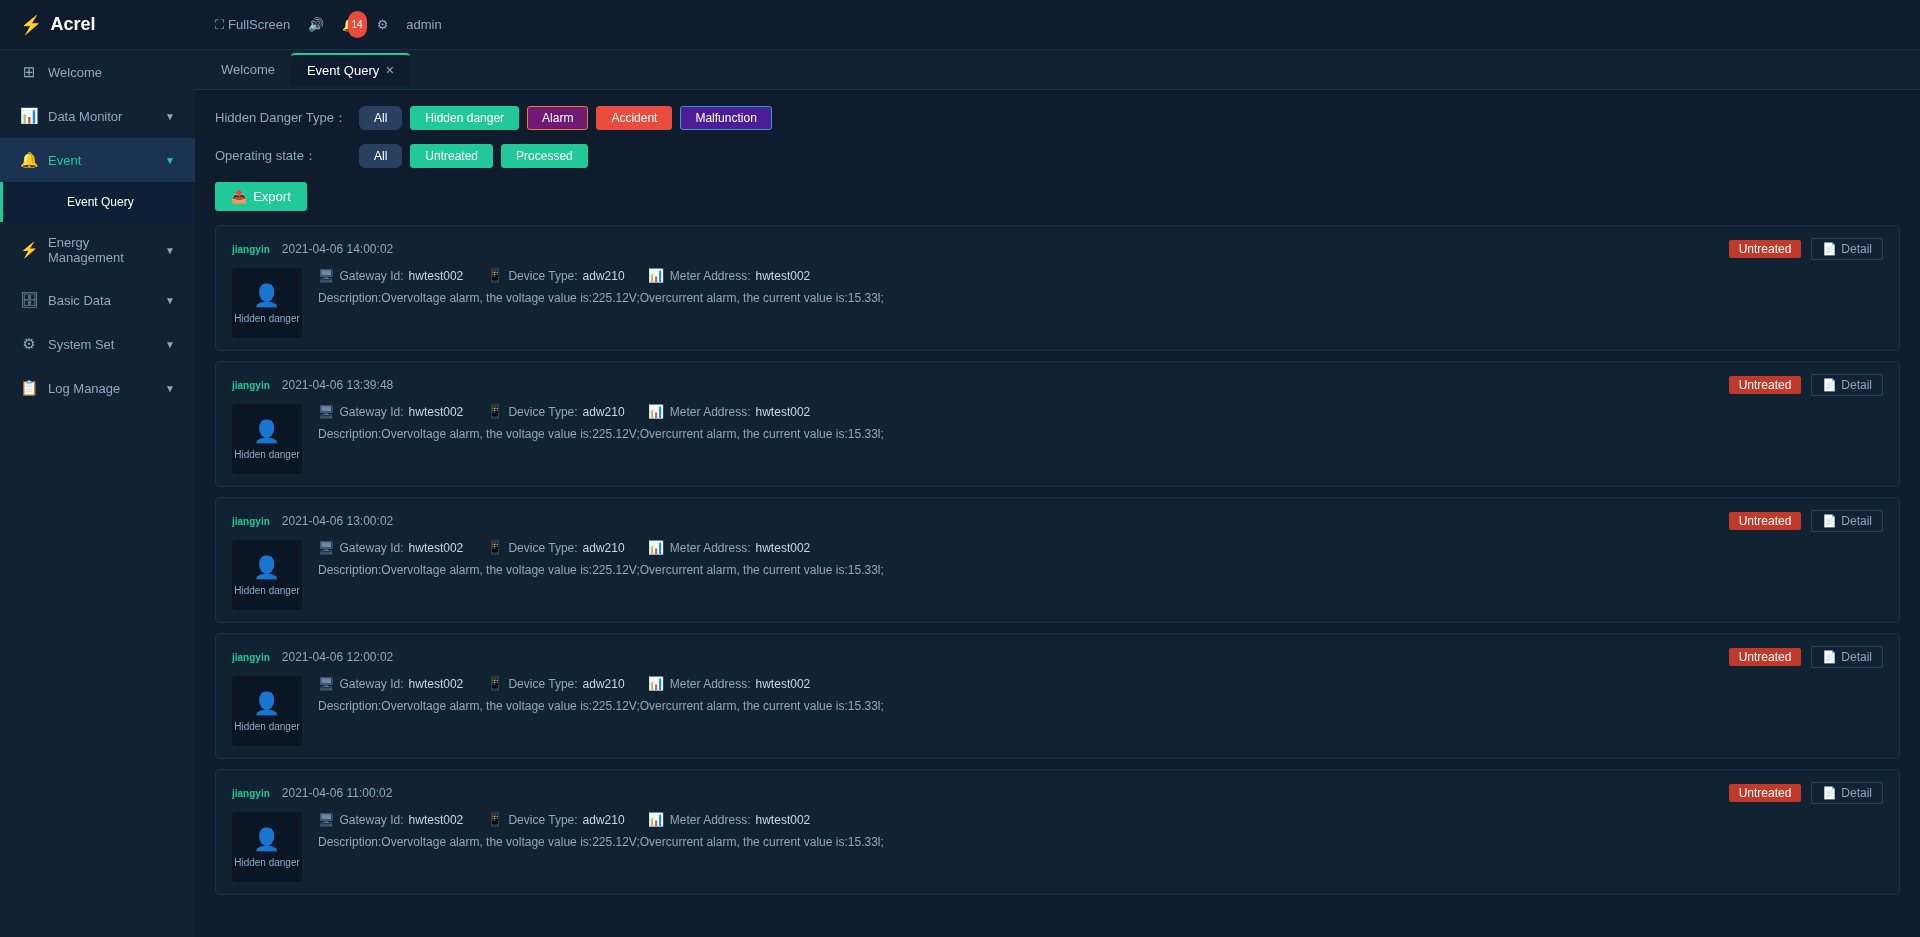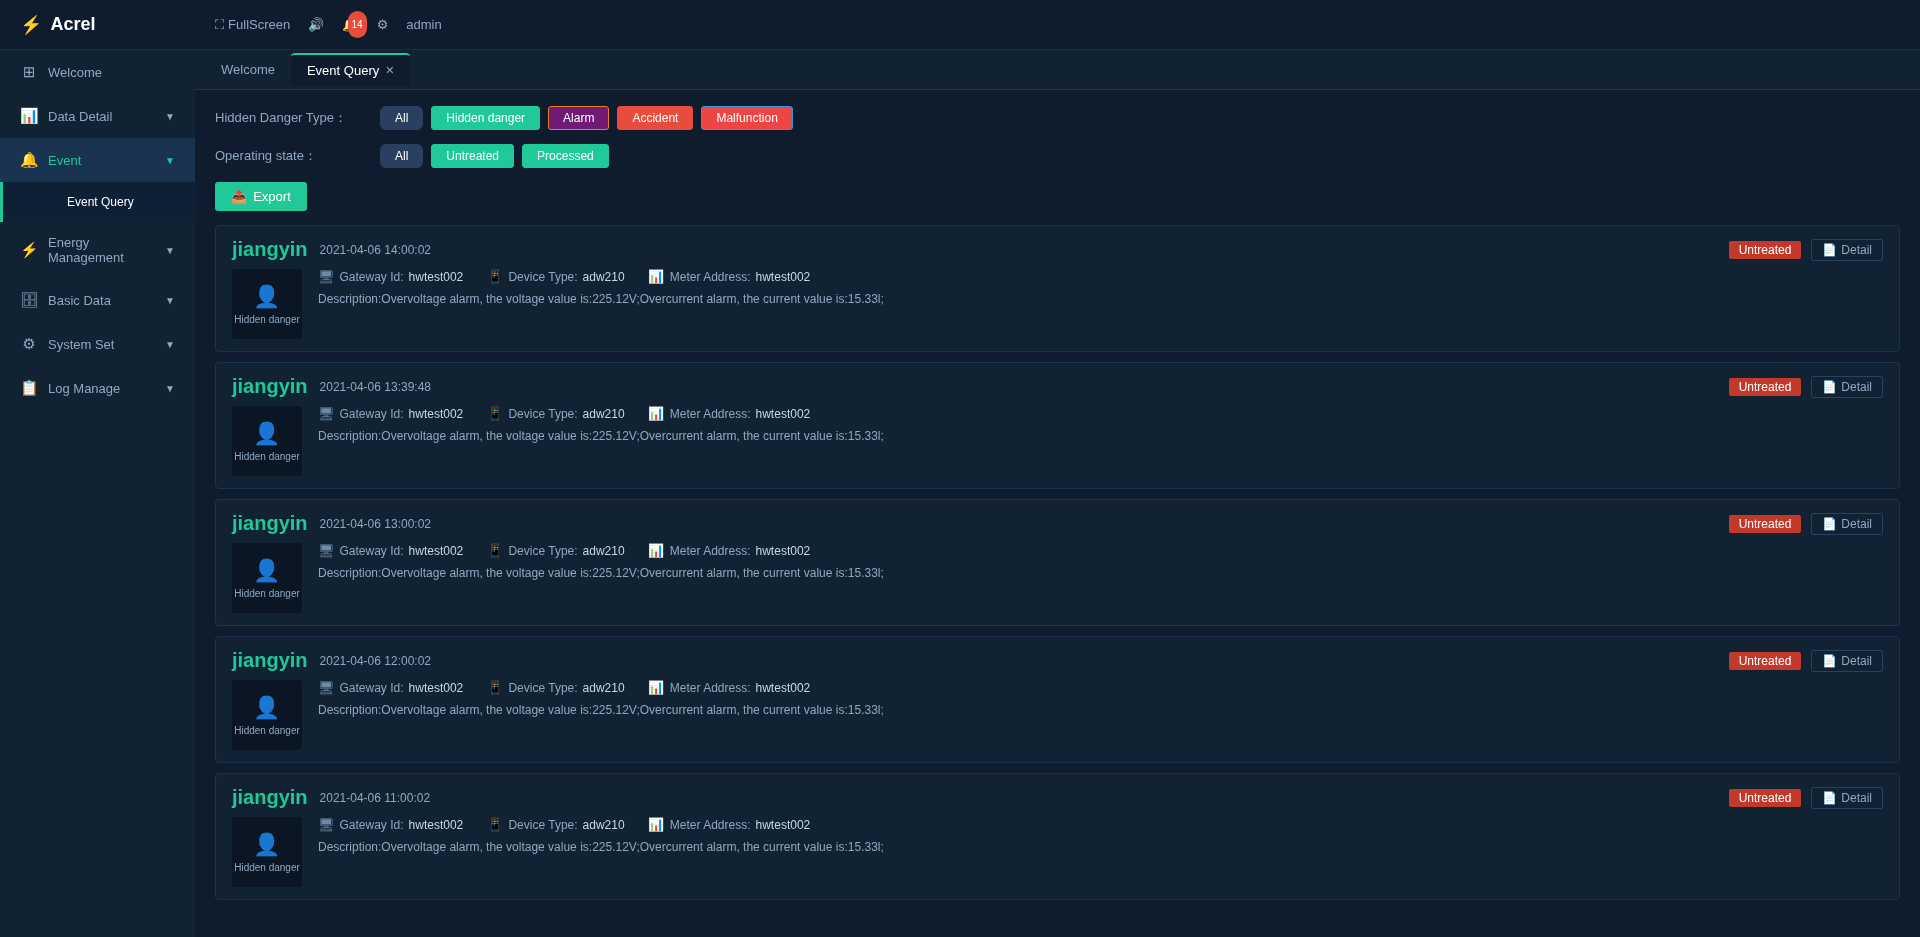--- a/index.html
+++ b/index.html
@@ -34,48 +34,48 @@
     
     .tabs { display: flex; align-items: center; background: #112233; border-bottom: 1px solid #1a3350; padding: 0 10px; height: 40px; flex-shrink: 0; }
     .tab { padding: 8px 16px; cursor: pointer; color: #8fa8c0; font-size: 13px; border-radius: 4px 4px 0 0; display: flex; align-items: center; gap: 6px; }
     .tab.active { background: #0f1c2e; color: #fff; border-top: 2px solid #20c997; }
     .tab .close-btn { color: #8fa8c0; font-size: 11px; cursor: pointer; }
 
     
     .content { flex: 1; overflow-y: auto; padding: 16px 20px; }
 
     
-    .filter-row { display: flex; align-items: center; margin-bottom: 14px; gap: 25px; flex-wrap: wrap; }
+    .filter-row { display: flex; align-items: center; margin-bottom: 14px; gap: 4px; flex-wrap: wrap; }
     .filter-label { color: #8fa8c0; white-space: nowrap; min-width: 140px; }
     .filter-btn { padding: 4px 14px; border-radius: 3px; border: 1px solid #2a4060; background: transparent; color: #8fa8c0; cursor: pointer; font-size: 12px; }
     .filter-btn.active-all { background: #2a4060; color: #fff; border-color: #2a4060; border-radius: 6px; }
     .filter-btn.active-green { background: #20c997; color: #fff; border-color: #20c997; }
     .filter-btn.active-orange { background: #701a75; color: #fff; border-color: #e67e22; }
     .filter-btn.active-red { background: #e74c3c; color: #fff; border-color: #e74c3c; }
-    .filter-btn.active-blue { background: #ef4444; color: #fff; border-color: #3498db; }
+    .filter-btn.active-blue { background: #4c1d95; color: #fff; border-color: #3498db; }
 
     
     .date-input { background: #0a1624; border: 1px solid #2a4060; color: #c8d8e8; padding: 5px 10px; border-radius: 3px; font-size: 12px; width: 120px; }
     .date-sep { color: #8fa8c0; }
     .cal-icon { color: #8fa8c0; cursor: pointer; }
 
     
     .search-btn { background: #20c997; color: #fff; border: none; padding: 6px 18px; border-radius: 3px; cursor: pointer; font-size: 13px; display: flex; align-items: center; gap: 5px; }
     .reset-btn { background: #c0392b; color: #fff; border: none; padding: 6px 14px; border-radius: 3px; cursor: pointer; font-size: 13px; display: flex; align-items: center; gap: 5px; }
     .filter-row-right { margin-left: auto; display: flex; gap: 8px; }
 
     
     .export-btn { background: #20c997; color: #fff; border: none; padding: 7px 16px; border-radius: 3px; cursor: pointer; font-size: 13px; display: flex; align-items: center; gap: 6px; margin-bottom: 14px; }
 
     
     .event-card { background: #112233; border: 1px solid #1a3350; border-radius: 4px; margin-bottom: 10px; padding: 12px 16px; }
     .event-card-header { display: flex; align-items: center; justify-content: space-between; margin-bottom: 8px; }
     .event-card-left { display: flex; align-items: center; gap: 12px; }
     .event-card-right { display: flex; align-items: center; gap: 10px; }
-    .event-name { color: #20c997; font-size: 20px; font-weight: 600; cursor: pointer; }
+    .event-name { color: #20c997; font-size: 10px; font-weight: 600; cursor: pointer; }
     .event-time { color: #8fa8c0; font-size: 12px; }
     .status-badge { padding: 2px 10px; border-radius: 2px; font-size: 12px; color: #fff; background: #c0392b; }
     .detail-btn { background: transparent; border: 1px solid #2a4060; color: #8fa8c0; padding: 3px 10px; border-radius: 2px; cursor: pointer; font-size: 12px; display: flex; align-items: center; gap: 4px; }
     .event-card-body { display: flex; align-items: flex-start; gap: 16px; }
     .event-thumb { width: 70px; min-width: 70px; height: 70px; background: #0a1624; border-radius: 3px; display: flex; flex-direction: column; align-items: center; justify-content: center; gap: 4px; }
     .event-thumb .thumb-icon { font-size: 22px; color: #8fa8c0; }
     .event-thumb .thumb-label { font-size: 10px; color: #8fa8c0; text-align: center; }
     .event-details { flex: 1; }
     .event-meta { display: flex; gap: 24px; margin-bottom: 6px; flex-wrap: wrap; }
     .meta-item { display: flex; align-items: center; gap: 5px; color: #8fa8c0; font-size: 12px; }
@@ -118,21 +118,21 @@
 <div class="layout">
 
   <div class="sidebar">
       <div class="sidebar-item">
       <span class="item-icon">⊞</span>
       <span>Welcome</span>
 
     </div>
       <div class="sidebar-item">
       <span class="item-icon">📊</span>
-      <span>Data Detail</span>
+      <span>Data Monitor</span>
       <span class="arrow">▼</span>
     </div>
       <div class="sidebar-item active">
       <span class="item-icon">🔔</span>
       <span>Event</span>
       <span class="arrow">▼</span>
     </div>
       <div class="sidebar-item sub active">
       <span class="item-icon"></span>
       <span>Event Query</span>

